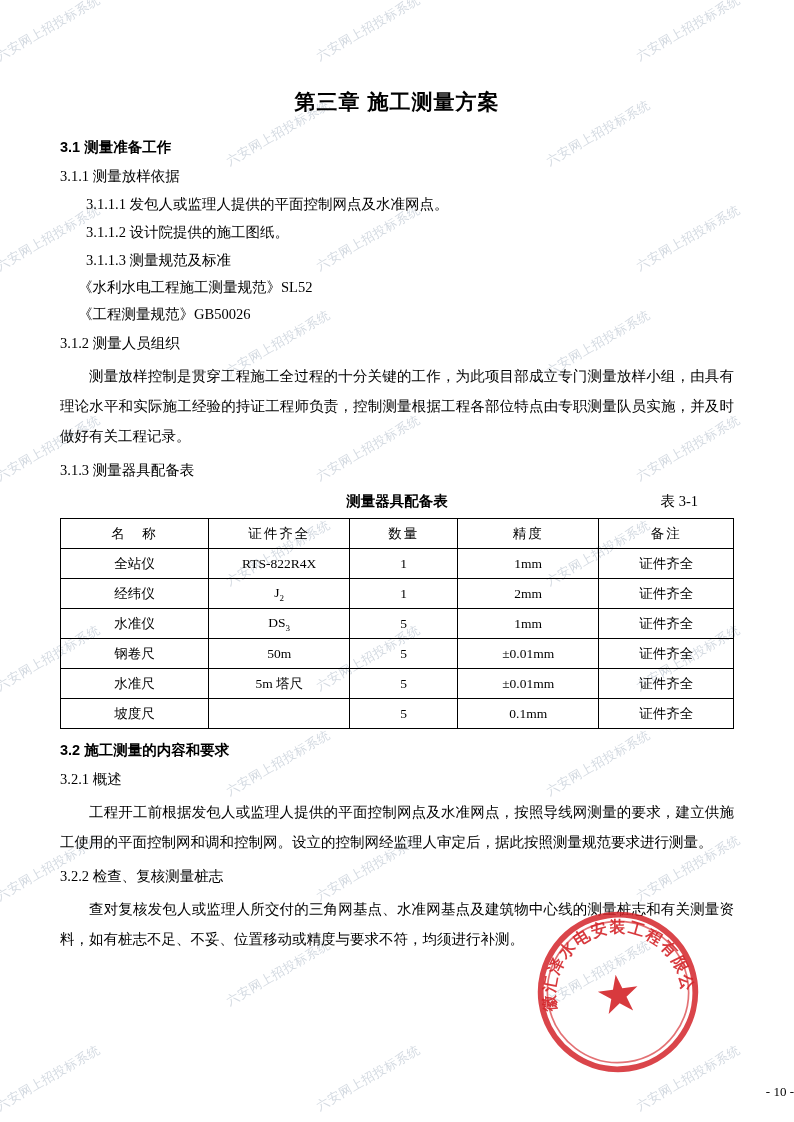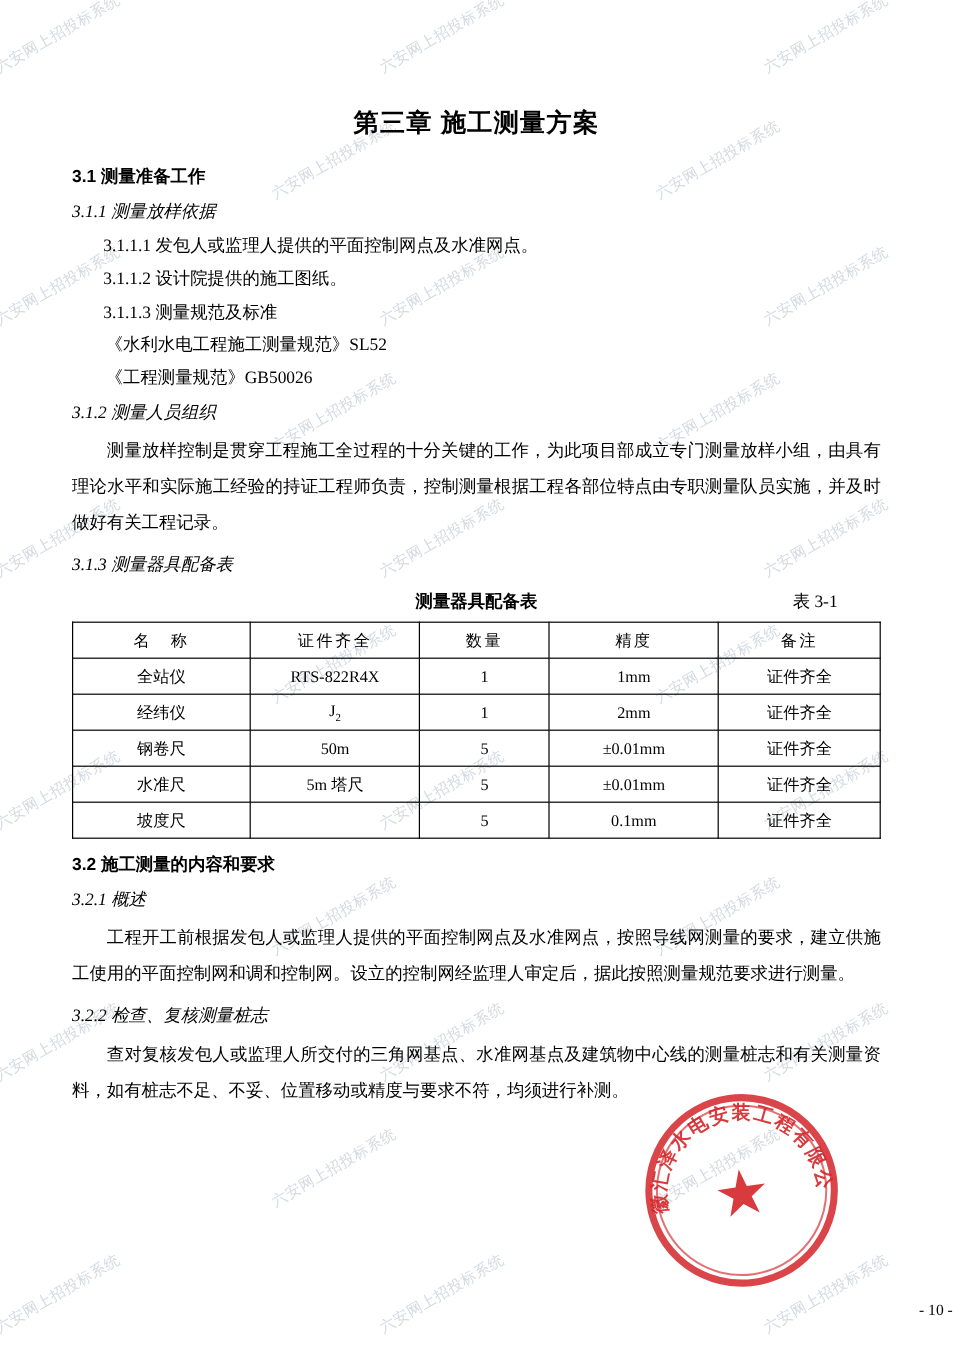--- a/index.html
+++ b/index.html
@@ -58,39 +58,38 @@
 
   .h2 {
     font-family: "Liberation Sans", sans-serif;
     font-size: 14.5px;
     font-weight: bold;
     margin: 12px 0 8px 0;
   }
   .h3 {
     font-size: 14.5px;
     margin: 10px 0 8px 0;
-    font-style: italic;
   }
   .h4 {
     font-size: 14.5px;
     margin: 9px 0 8px 26px;
   }
   .para {
     font-size: 14.5px;
     line-height: 30px;
     margin: 0 0 0 0;
     text-align: justify;
     text-justify: inter-ideograph;
   }
   .para.indent {
     text-indent: 29px;
   }
   .ref-line {
     font-size: 14.5px;
-    margin: 8px 0 8px 28px;
+    margin: 8px 0 8px 18px;
   }
 
   
   .table-caption-row {
     position: relative;
     margin: 12px 0 4px 0;
     height: 22px;
   }
   .table-caption {
     font-family: "Liberation Sans", sans-serif;
@@ -234,20 +233,27 @@
           <td>证件齐全</td>
         </tr>
         <tr>
           <td>经纬仪</td>
           <td class="num">J<sub>2</sub></td>
           <td class="num">1</td>
           <td class="num">2mm</td>
           <td>证件齐全</td>
         </tr>
         <tr>
+          <td>水准仪</td>
+          <td class="num">DS<sub>3</sub></td>
+          <td class="num">5</td>
+          <td class="num">1mm</td>
+          <td>证件齐全</td>
+        </tr>
+        <tr>
           <td>钢卷尺</td>
           <td class="num">50m</td>
           <td class="num">5</td>
           <td class="num">±0.01mm</td>
           <td>证件齐全</td>
         </tr>
         <tr>
           <td>水准尺</td>
           <td class="num">5m 塔尺</td>
           <td class="num">5</td>

